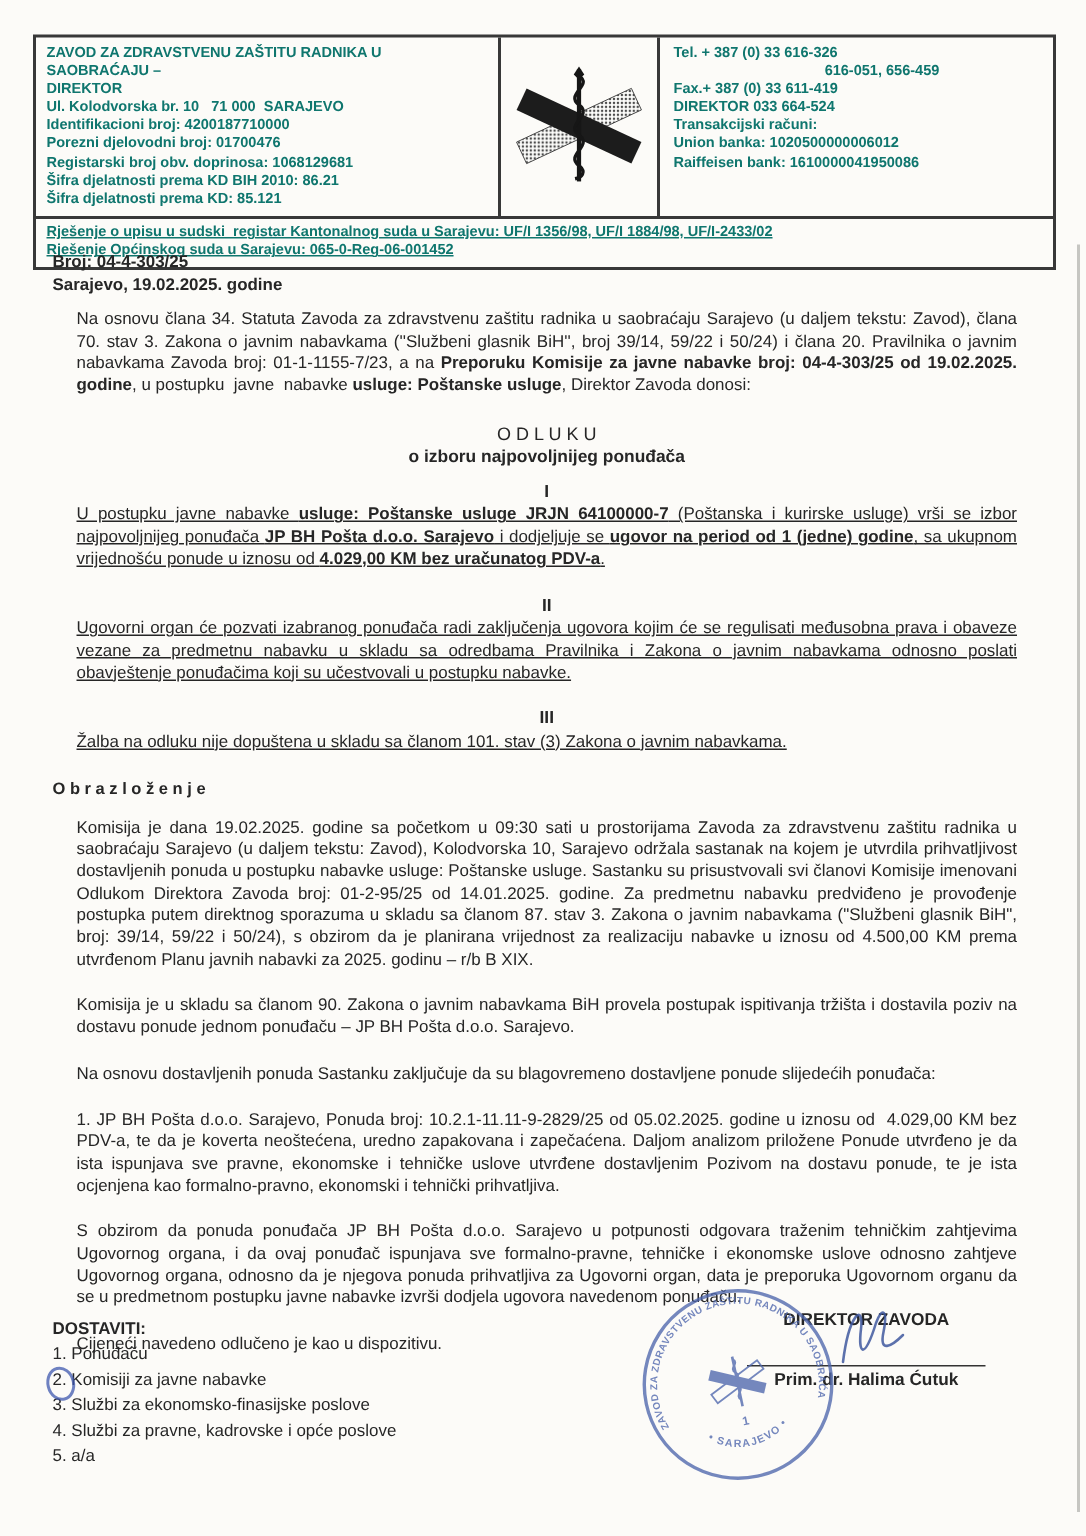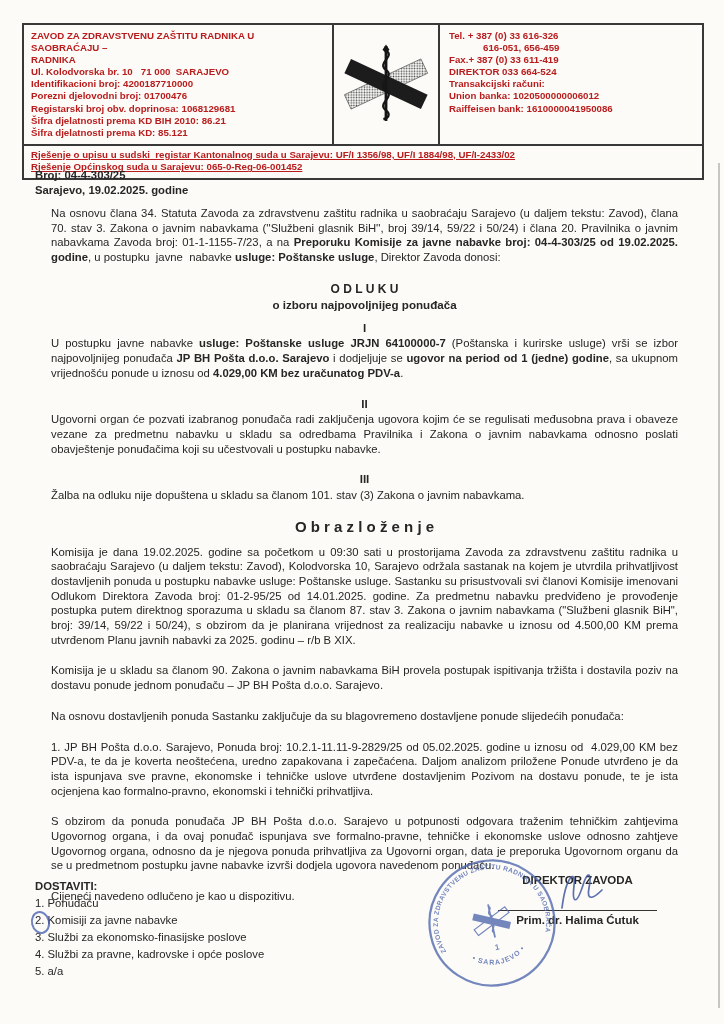--- a/index.html
+++ b/index.html
@@ -6,42 +6,42 @@
   .page {
     position:relative; width:724px; height:1024px; margin:0 auto;
     background:#fcfbf8; overflow:hidden;
     font-family:"Liberation Sans", sans-serif; color:#262626;
   }
   .scan-line { position:absolute; right:4px; top:163px; height:845px; width:2px; background:#c6c6c2; }
 
   
   .letterhead {
     position:absolute; left:22px; top:23px; width:678px;
-    border:2px solid #383838; font-weight:bold; color:#b91c1c;
+    border:2px solid #383838; font-weight:bold; color:#0f766e;
   }
   .lh-row { display:flex; border-bottom:2px solid #383838; }
   .lh-org { flex:0 0 294px; padding:5px 7px; border-right:2px solid #383838; font-size:9.7px; line-height:12.1px; }
   .lh-logo { flex:0 0 104px; border-right:2px solid #383838; display:flex; align-items:center; justify-content:center; }
   .lh-contact { flex:1; padding:5px 9px; font-size:9.7px; line-height:12.1px; }
-  .lh-contact .indent { padding-left:34px; }
+  .lh-contact .indent { padding-left:34px;text-align:center; }
   .lh-registry { padding:3px 7px 4px; font-size:9.7px; line-height:12.6px;text-decoration:underline; }
 
   
   .content { position:absolute; left:35px; right:30px; top:168px; font-size:11.3px; line-height:14.7px; }
   .meta { font-weight:bold; line-height:14.5px; }
   p { margin:16px; text-align:justify; }
   .b { font-weight:bold; }
   .intro { margin-top:9px; }
   .title-block { margin-top:14px; text-align:center; }
-  .doc-title { font-size:12px; font-weight:bold; line-height:16px;text-align:center; }
+  .doc-title { font-size:12px; font-weight:normal; line-height:16px;text-align:center; }
   .doc-subtitle { font-size:11.6px; font-weight:bold; line-height:16px; }
   .numeral { text-align:center; font-weight:bold; font-size:11.6px; line-height:14.6px; }
   .n1 { margin-top:8px; } .n2 { margin-top:2px; } .n3 { margin-top:12px; }
-  .sec-par { margin-top:1px; }
-  .rationale-title { margin-top:16px; text-align:center; font-weight:bold; font-size:15px; line-height:15px; }
+  .sec-par { margin-top:1px;text-decoration:underline; }
+  .rationale-title { margin-top:16px; font-weight:bold; font-size:11px; line-height:15px; }
   .rp1 { margin-top:11px; } .rp2 { margin-top:13px; } .rp3a { margin-top:12px; }
   .rp3b { margin-top:0; } .rp4 { margin-top:12px; } .closing { margin-top:11px; text-align:left; }
 
   
   .distribution { position:absolute; left:35px; top:878px; font-size:11.3px; line-height:17px; }
   .dist-title { font-weight:bold; }
   .pen-mark { position:absolute; left:-4px; top:33px; width:15px; height:19px;
               border:2px solid rgba(63,88,175,.75); border-radius:50%; transform:rotate(-14deg); }
   .sig-block { position:absolute; left:490px; top:874px; width:175px; text-align:center; font-size:11.5px; }
   .sig-role { font-weight:bold; }
@@ -56,21 +56,21 @@
 <body>
 
 <div class="page">
 
   <div class="scan-line"></div>
 
   <div class="letterhead">
     <div class="lh-row">
       <div class="lh-org">
         <div>ZAVOD ZA ZDRAVSTVENU ZAŠTITU RADNIKA U SAOBRAĆAJU –</div>
-        <div>RADNIKA</div>
+        <div>DIREKTOR</div>
         <div>Ul. Kolodvorska br. 10&nbsp;&nbsp;&nbsp;71 000&nbsp; SARAJEVO</div>
         <div>Identifikacioni broj: 4200187710000</div>
         <div>Porezni djelovodni broj: 01700476</div>
         <div>Registarski broj obv. doprinosa: 1068129681</div>
         <div>Šifra djelatnosti prema KD BIH 2010: 86.21</div>
         <div>Šifra djelatnosti prema KD: 85.121</div>
       </div>
       <div class="lh-logo">
         <svg width="88" height="82" viewBox="0 0 100 92">
           <defs>

